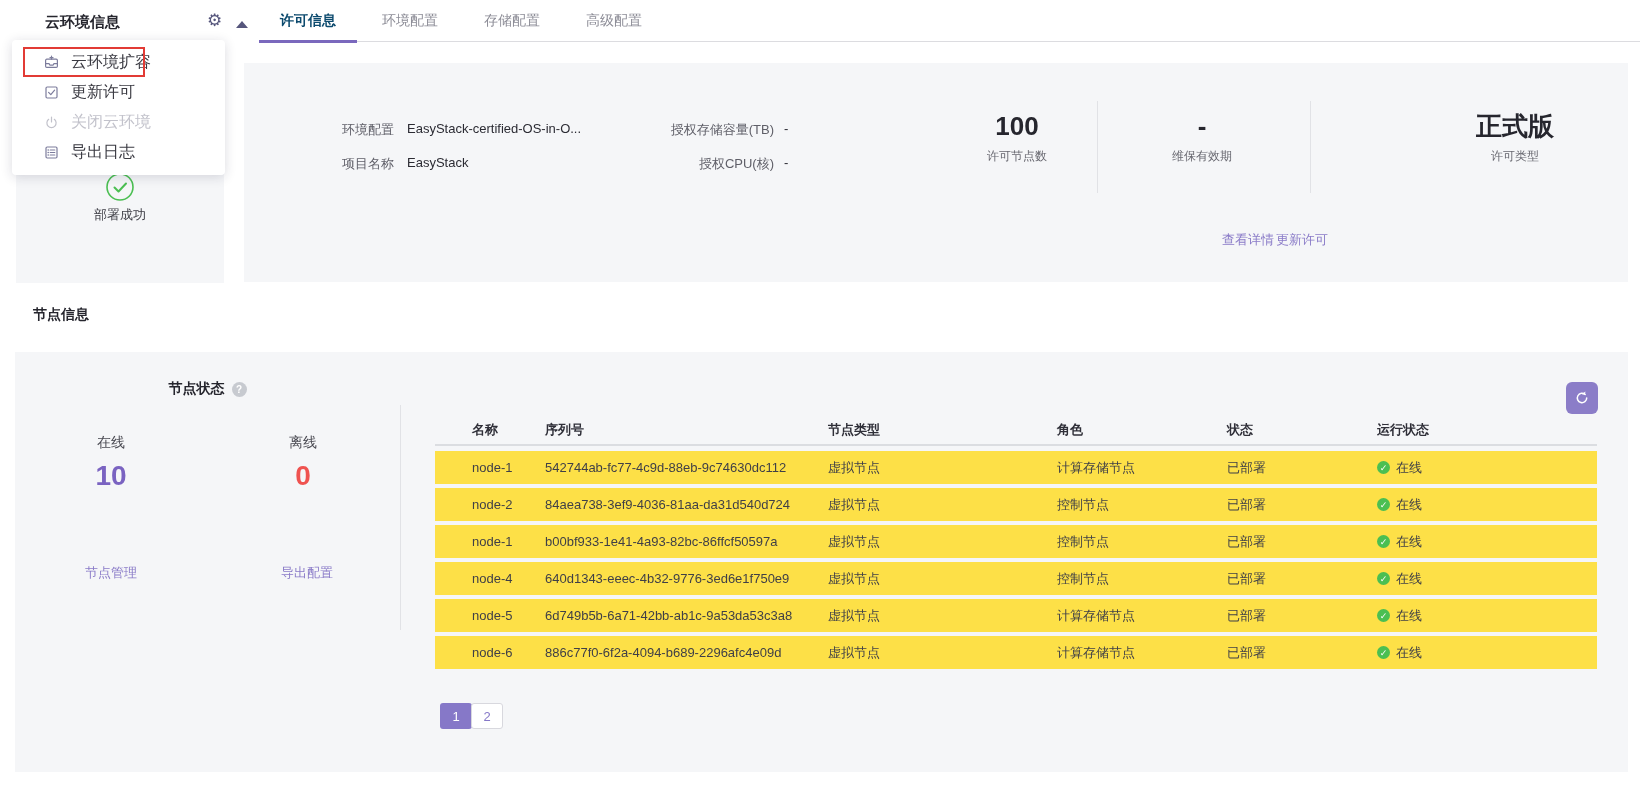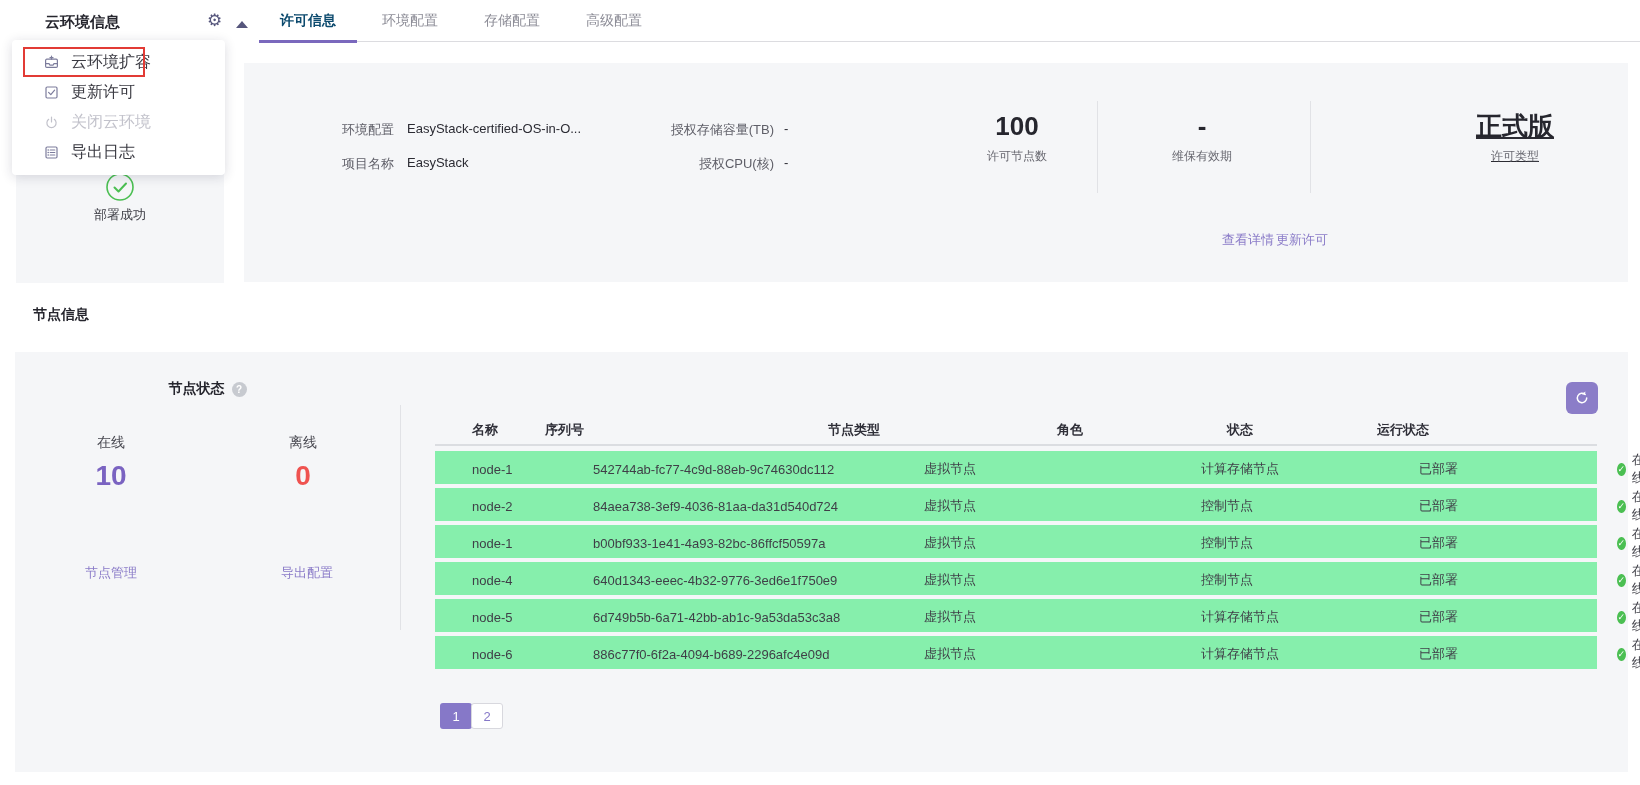--- a/index.html
+++ b/index.html
@@ -62,21 +62,21 @@
   .stats-div { position:absolute; left:385px; top:53px; width:1px; height:225px; background:#e1e2e6; }
 
   .refresh-btn { position:absolute; left:1551px; top:30px; width:32px; height:32px; border-radius:6px;
     background:#8b7dc8; border:none; display:flex; align-items:center; justify-content:center; cursor:pointer; }
 
   .table-wrap { position:absolute; left:420px; top:64px; width:1162px; }
   .thead { display:grid; grid-template-columns:110px 283px 229px 170px 150px auto; height:30px; align-items:center;
     font-size:13px; font-weight:bold; color:#2f2f38; border-bottom:2px solid #dbdde1; }
   .thead .th:first-child { padding-left:37px; }
   .trow { display:grid; grid-template-columns:110px 283px 229px 170px 150px auto; height:33px; align-items:center;
-    background:#86efac; margin-top:4px; font-size:13px; color:#3f3f47; cursor:default;gap:48px; }
+    background:#fde047; margin-top:4px; font-size:13px; color:#3f3f47; cursor:default; }
   .tbody .trow:first-child { margin-top:5px; }
   .trow .td:first-child { padding-left:37px; }
   .run-cell { display:flex; align-items:center; gap:6px; }
   .ok-dot { width:13px; height:13px; border-radius:50%; background:#4bbf52; color:#fff; font-size:9px;
     display:inline-flex; align-items:center; justify-content:center; }
 
   .pagination { display:flex; margin-top:34px; margin-left:5px; }
   .page-btn { min-width:32px; height:26px; display:flex; align-items:center; justify-content:center;
     font-size:13px; border-radius:3px; cursor:pointer; }
   .page-btn.active { background:#8678c8; color:#fff; }
@@ -167,21 +167,21 @@
     <div class="stat" style="left:688px;">
       <div class="stat-value">100</div>
       <div class="stat-label">许可节点数</div>
     </div>
     <div class="vdiv" style="left:853px;"></div>
     <div class="stat" style="left:873px;">
       <div class="stat-value">-</div>
       <div class="stat-label">维保有效期</div>
     </div>
     <div class="vdiv" style="left:1066px;"></div>
-    <div class="stat" style="left:1186px;text-decoration:underline;">
+    <div class="stat" style="left:1186px;">
       <div class="stat-value">正式版</div>
       <div class="stat-label">许可类型</div>
     </div>
 
     <div class="license-links">
       <span class="plink">查看详情</span>
       <span class="plink">更新许可</span>
     </div>
   </div>
 

